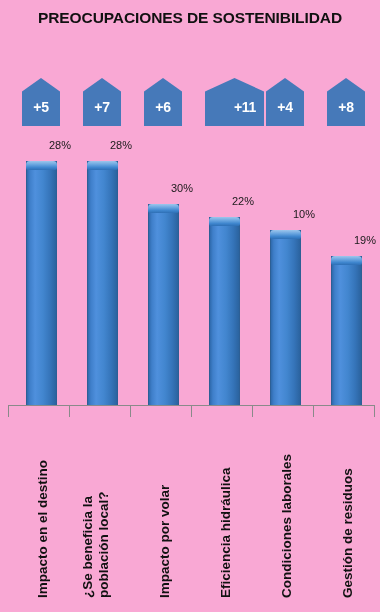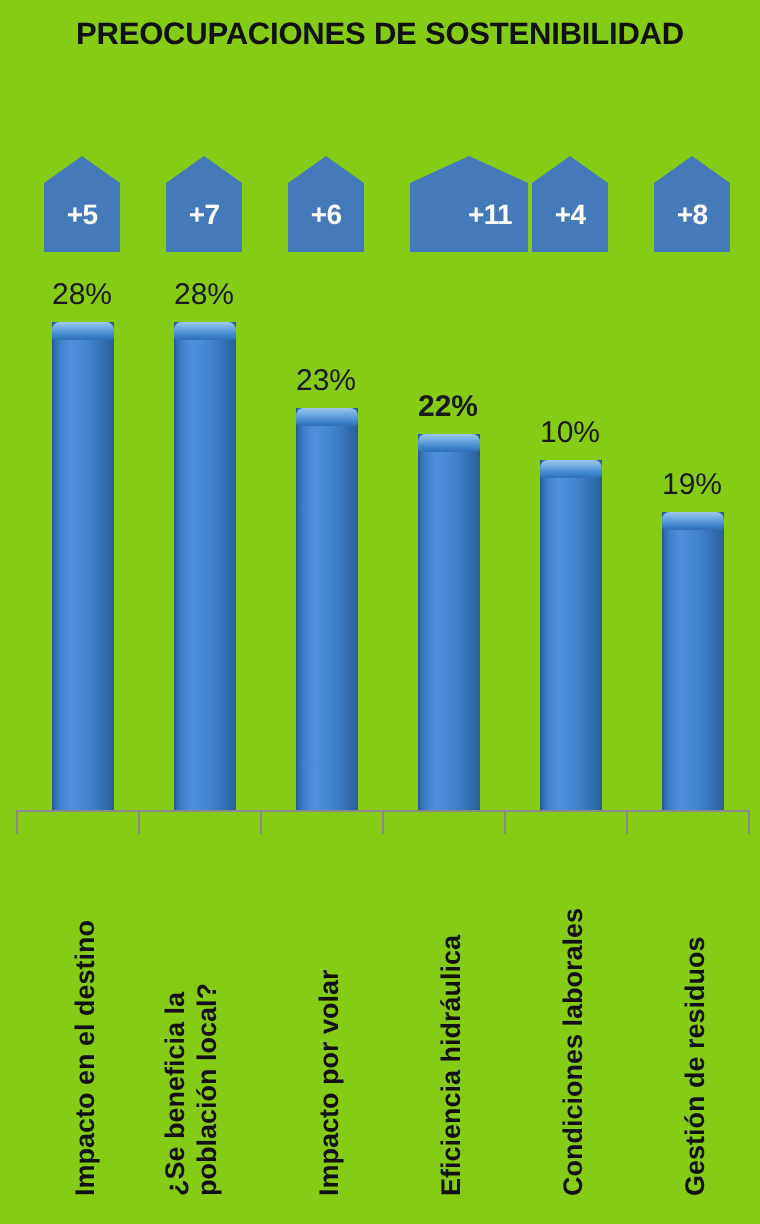--- a/index.html
+++ b/index.html
@@ -12,21 +12,21 @@
     height: 612px;
     overflow: hidden;
     font-family: "Liberation Sans", sans-serif;
     -webkit-font-smoothing: antialiased;
   }
 
   #chart-root {
     position: relative;
     width: 380px;
     height: 612px;
-    background: #84cc16;
+    background: #f9a8d4;
   }
 
   
   .chart-title {
     position: absolute;
     left: 0;
     top: 8px;
     width: 380px;
     text-align: center;
     font-size: 15.5px;
@@ -73,22 +73,22 @@
     font-size: 14px;
     font-weight: bold;
     line-height: 1;
     padding-top: 9px;
     letter-spacing: -0.3px;
   }
 
   
   .value-label {
     position: absolute;
-    text-align: center;
-    font-size: 15px;
+    text-align: right;
+    font-size: 11px;
     color: #1a1a1a;
     line-height: 1;
     white-space: nowrap;
   }
 
   
   .bar {
     position: absolute;
     background: linear-gradient(to right,
         #2f6aad 0%,
@@ -179,34 +179,34 @@
       <div class="tick-label" style="left:80px; top:598px;">
         <span class="tl-line">¿Se beneficia la</span>
         <span class="tl-line">población local?</span>
       </div>
     </div>
 
     <div class="category">
       <div class="badge" style="left:144px; top:78px;">
         <span class="badge-text">+6</span>
       </div>
-      <div class="value-label" style="left:133px; top:183px; width:60px;">23%</div>
+      <div class="value-label" style="left:133px; top:183px; width:60px;">30%</div>
       <div class="bar" style="left:148px; top:204px; width:31px; height:201px;">
         <div class="bar-cap"></div>
       </div>
       <div class="tick-label" style="left:157px; top:598px;">
         <span class="tl-line">Impacto por volar</span>
       </div>
     </div>
 
     <div class="category">
       <div class="badge" style="left:205px; top:78px;padding-left:21px;">
         <span class="badge-text">+11</span>
       </div>
-      <div class="value-label" style="left:194px; top:196px; width:60px;font-weight:bold;">22%</div>
+      <div class="value-label" style="left:194px; top:196px; width:60px;">22%</div>
       <div class="bar" style="left:209px; top:217px; width:31px; height:188px;">
         <div class="bar-cap"></div>
       </div>
       <div class="tick-label" style="left:218px; top:598px;">
         <span class="tl-line">Eficiencia hidráulica</span>
       </div>
     </div>
 
     <div class="category">
       <div class="badge" style="left:266px; top:78px;">

